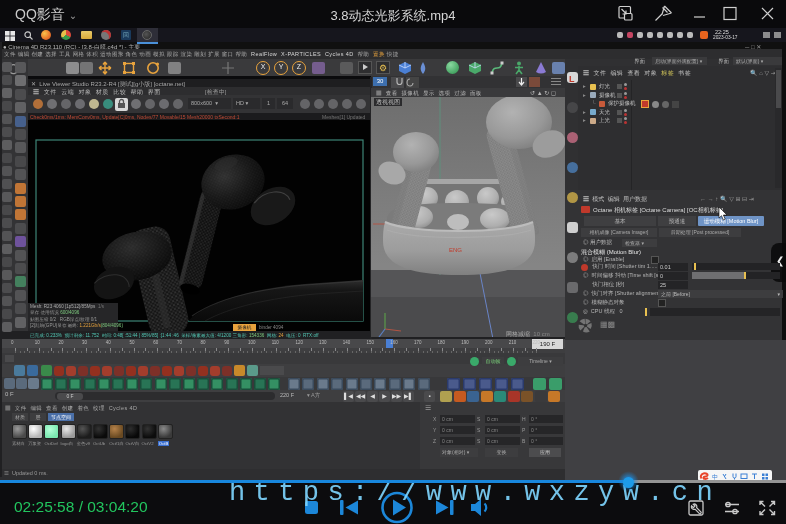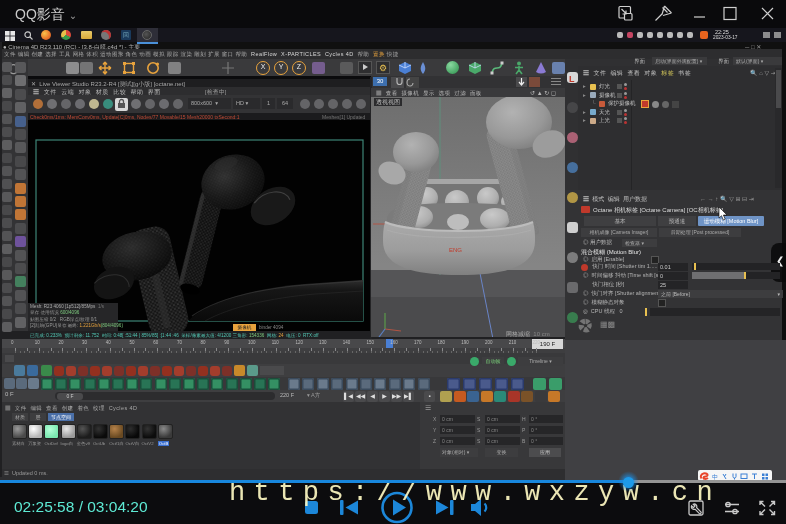--- a/index.html
+++ b/index.html
@@ -2,20 +2,21 @@
 <html><head><meta charset="utf-8"><style>
 html,body{margin:0;padding:0;background:#000;}
 #st{position:relative;width:786px;height:524px;overflow:hidden;background:#0b0b0d;font-family:"Liberation Sans",sans-serif;}
 .a{position:absolute;}
 .t{position:absolute;white-space:nowrap;}
 </style></head><body>
 <div id="st">
 
 <div class="a" style="left:0;top:0;width:786px;height:28px;background:#0a0a0c;"></div>
 <div class="t" style="left:15px;top:6px;font-size:14px;color:#c9c9c9;">QQ影音 <span style="font-size:10px;color:#9a9a9a;">⌄</span></div>
+<div class="t" style="left:0;top:7px;width:786px;text-align:center;font-size:13px;color:#d6d6d6;">3.8动态光影系统.mp4</div>
 <svg class="a" style="left:612px;top:0;" width="174" height="28" viewBox="0 0 174 28" fill="none" stroke="#cfcfcf" stroke-width="1.2">
 
   <rect x="7" y="6.5" width="11.5" height="11.5" rx="1"></rect>
       <rect x="12.5" y="13.5" width="7.5" height="6.5" rx="1" fill="#0a0a0c"></rect>
       <path d="M9.5 9 l4.5 4.5 M14 10.5 v3.5 h-3.5"></path>
 
   <path d="M53.5 7.5 l5 5 M55.5 6 l7 7 M55.5 6 l-2.5 8.5 M62.5 13 l-8.5 2.5 M46.5 20.5 l6.5-6.5" transform="translate(-3,0)"></path>
 
   <path d="M82 17 h11"></path>
 
@@ -319,21 +320,21 @@
   </g>
   <g fill="#3a7fd4">
         <rect x="63" y="2.5" width="2.5" height="2.5"></rect>
         <rect x="66.5" y="2.5" width="2.5" height="2.5"></rect>
         <rect x="63" y="6" width="2.5" height="2.5"></rect>
         <rect x="66.5" y="6" width="2.5" height="2.5"></rect>
       </g>
 </svg>
 
 <div class="a" style="left:0;top:484px;width:786px;height:40px;background:#0c0c0e;"></div>
-<div class="t" style="left:14px;top:497.5px;font-size:15.5px;color:#5eead4;">02:25:58 / 03:04:20</div>
+<div class="t" style="left:14px;top:497.5px;font-size:15.5px;color:#22c55e;">02:25:58 / 03:04:20</div>
 <svg class="a" style="left:295px;top:490.5px;" width="210" height="34" viewBox="0 0 210 34">
   <g fill="#1c87d9">
     <rect x="10" y="10" width="13" height="13" rx="2.5"></rect>
     <rect x="45" y="9" width="3.5" height="15" rx="1"></rect>
         <path d="M63 9.5 L50.5 16.5 L63 23.5 Z"></path>
     <path d="M98 8.5 L111 16.5 L98 24.5 Z"></path>
     <path d="M141 9.5 L153.5 16.5 L141 23.5 Z"></path>
         <rect x="155" y="9" width="3.5" height="15" rx="1"></rect>
     <path d="M176 13 h4 l6-5 v17 l-6-5 h-4 Z"></path>
   </g>
@@ -344,21 +345,21 @@
   <rect x="4" y="5" width="14" height="14" rx="1.5"></rect>
   <path d="M8.2 8.2 a2.6 2.6 0 0 1 3.4 3.4 l4.2 4.2 a1.1 1.1 0 0 1 -1.6 1.6 l-4.2-4.2 a2.6 2.6 0 0 1 -3.4-3.4 l1.8 1.8 1.6-1.6 Z" fill="none" stroke-width="1.2"></path>
   <path d="M40 8.5 h14 M40 15.5 h14"></path>
   <circle cx="43" cy="8.5" r="2.2"></circle>
       <circle cx="50" cy="15.5" r="2.2"></circle>
   <g stroke-width="1.4">
         <path d="M75 9 v-3.5 h3.5 M86 5.5 h3.5 v3.5 M89.5 15 v3.5 h-3.5 M78.5 18.5 h-3.5 v-3.5 M75.5 6 l4.5 4.5 M89 6 l-4.5 4.5 M89 18 l-4.5-4.5 M75.5 18 l4.5-4.5"></path>
       </g>
 </svg>
 
-<div class="t" style="left:229px;top:478px;font-size:27px;color:#fef9c3;letter-spacing:8.4px;font-family:'Liberation Mono',monospace;opacity:.92;">https://www.wxzyw.cn</div>
+<div class="t" style="left:229px;top:478px;font-size:27px;color:#7dd3fc;letter-spacing:8.4px;font-family:'Liberation Mono',monospace;opacity:.92;">https://www.wxzyw.cn</div>
 
 <div class="a" style="left:137px;top:28px;width:21px;height:14px;background:#2e2e38;border-bottom:2px solid #4a90d9;"></div>
     <svg class="a" style="left:5px;top:30.5px" width="10" height="10" viewBox="0 0 10 10">
       <g fill="#e8e8e8">
         <rect x="0" y="0" width="4.6" height="4.6"></rect>
         <rect x="5.4" y="0" width="4.6" height="4.6"></rect>
         <rect x="0" y="5.4" width="4.6" height="4.6"></rect>
         <rect x="5.4" y="5.4" width="4.6" height="4.6"></rect>
       </g>
     </svg>

